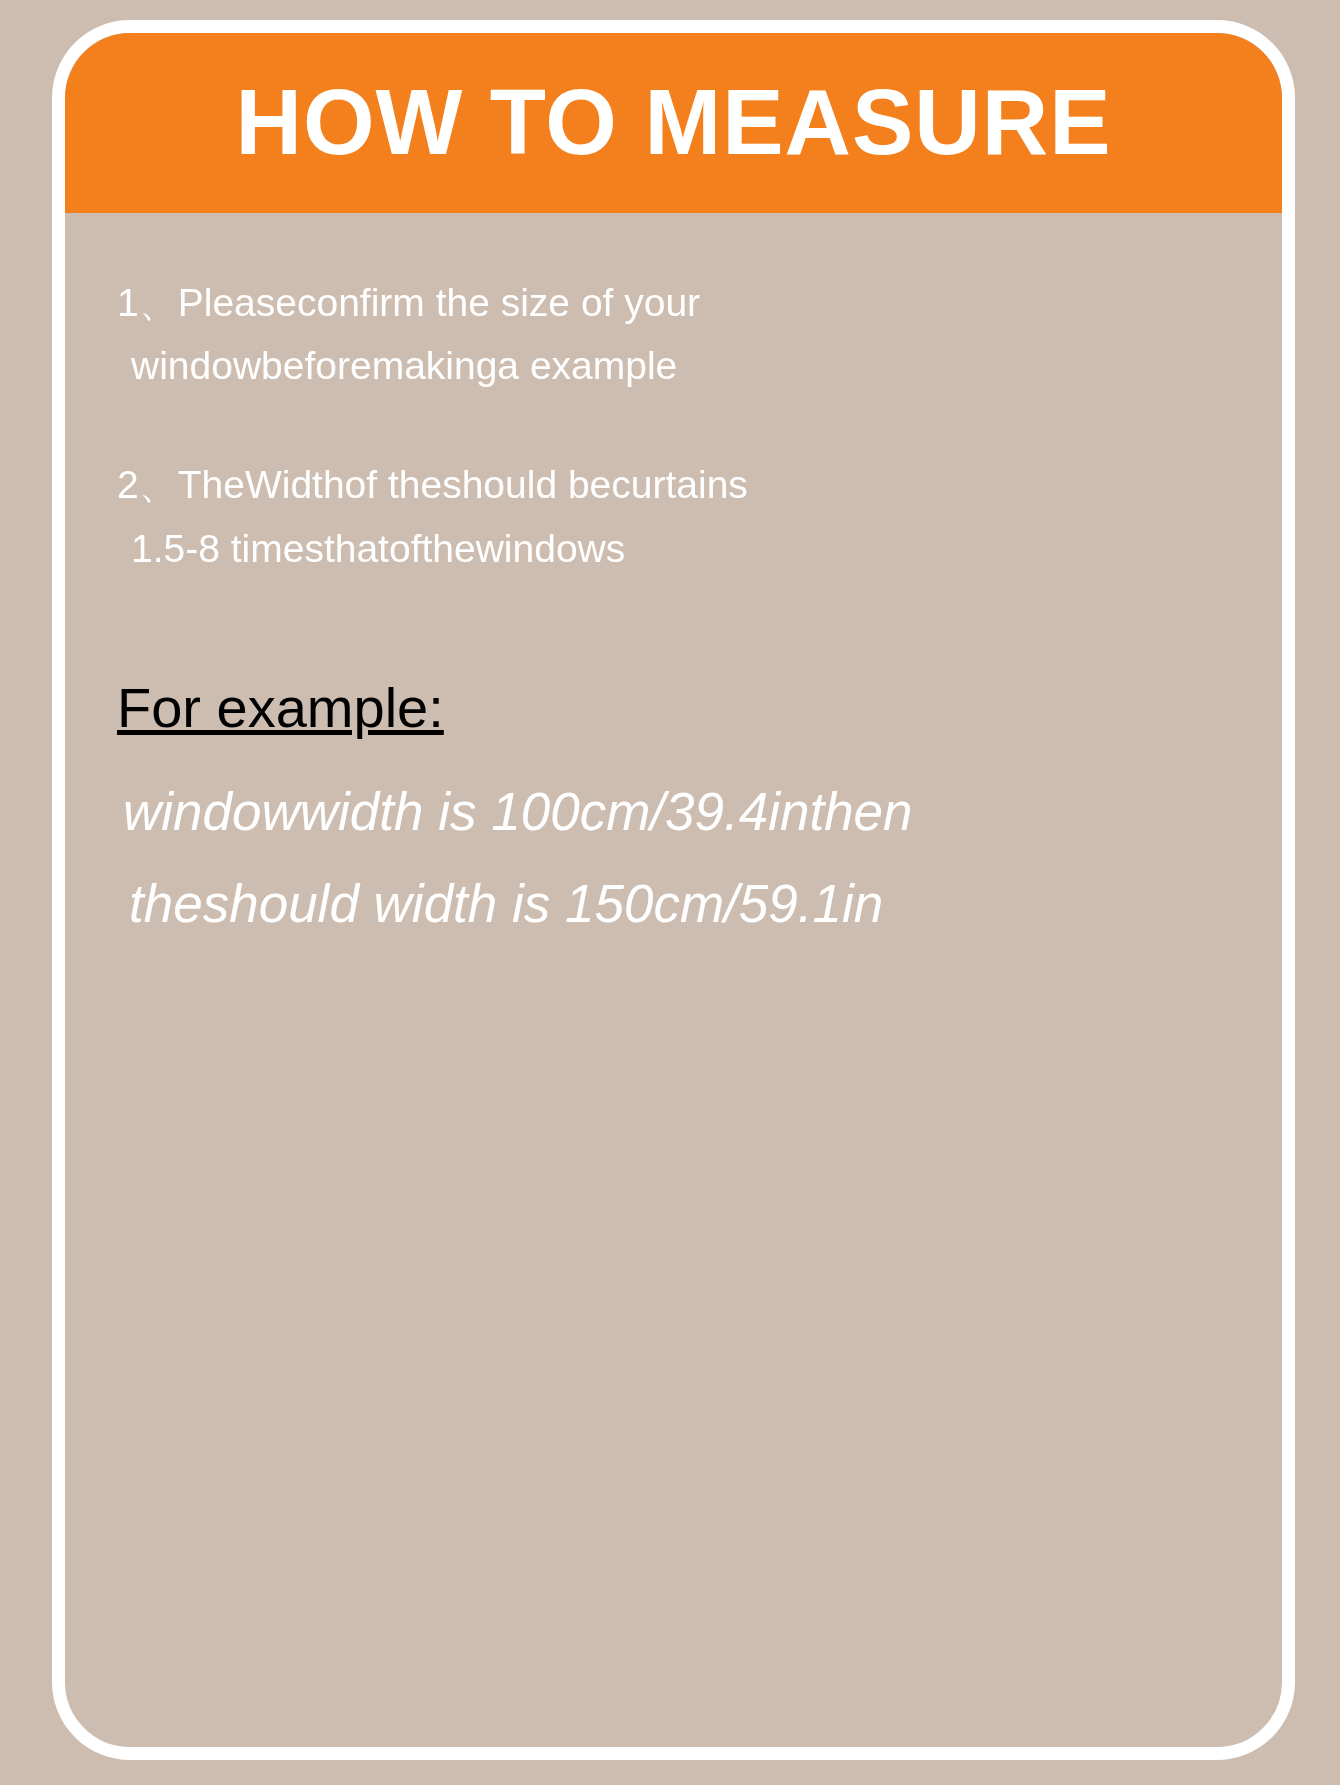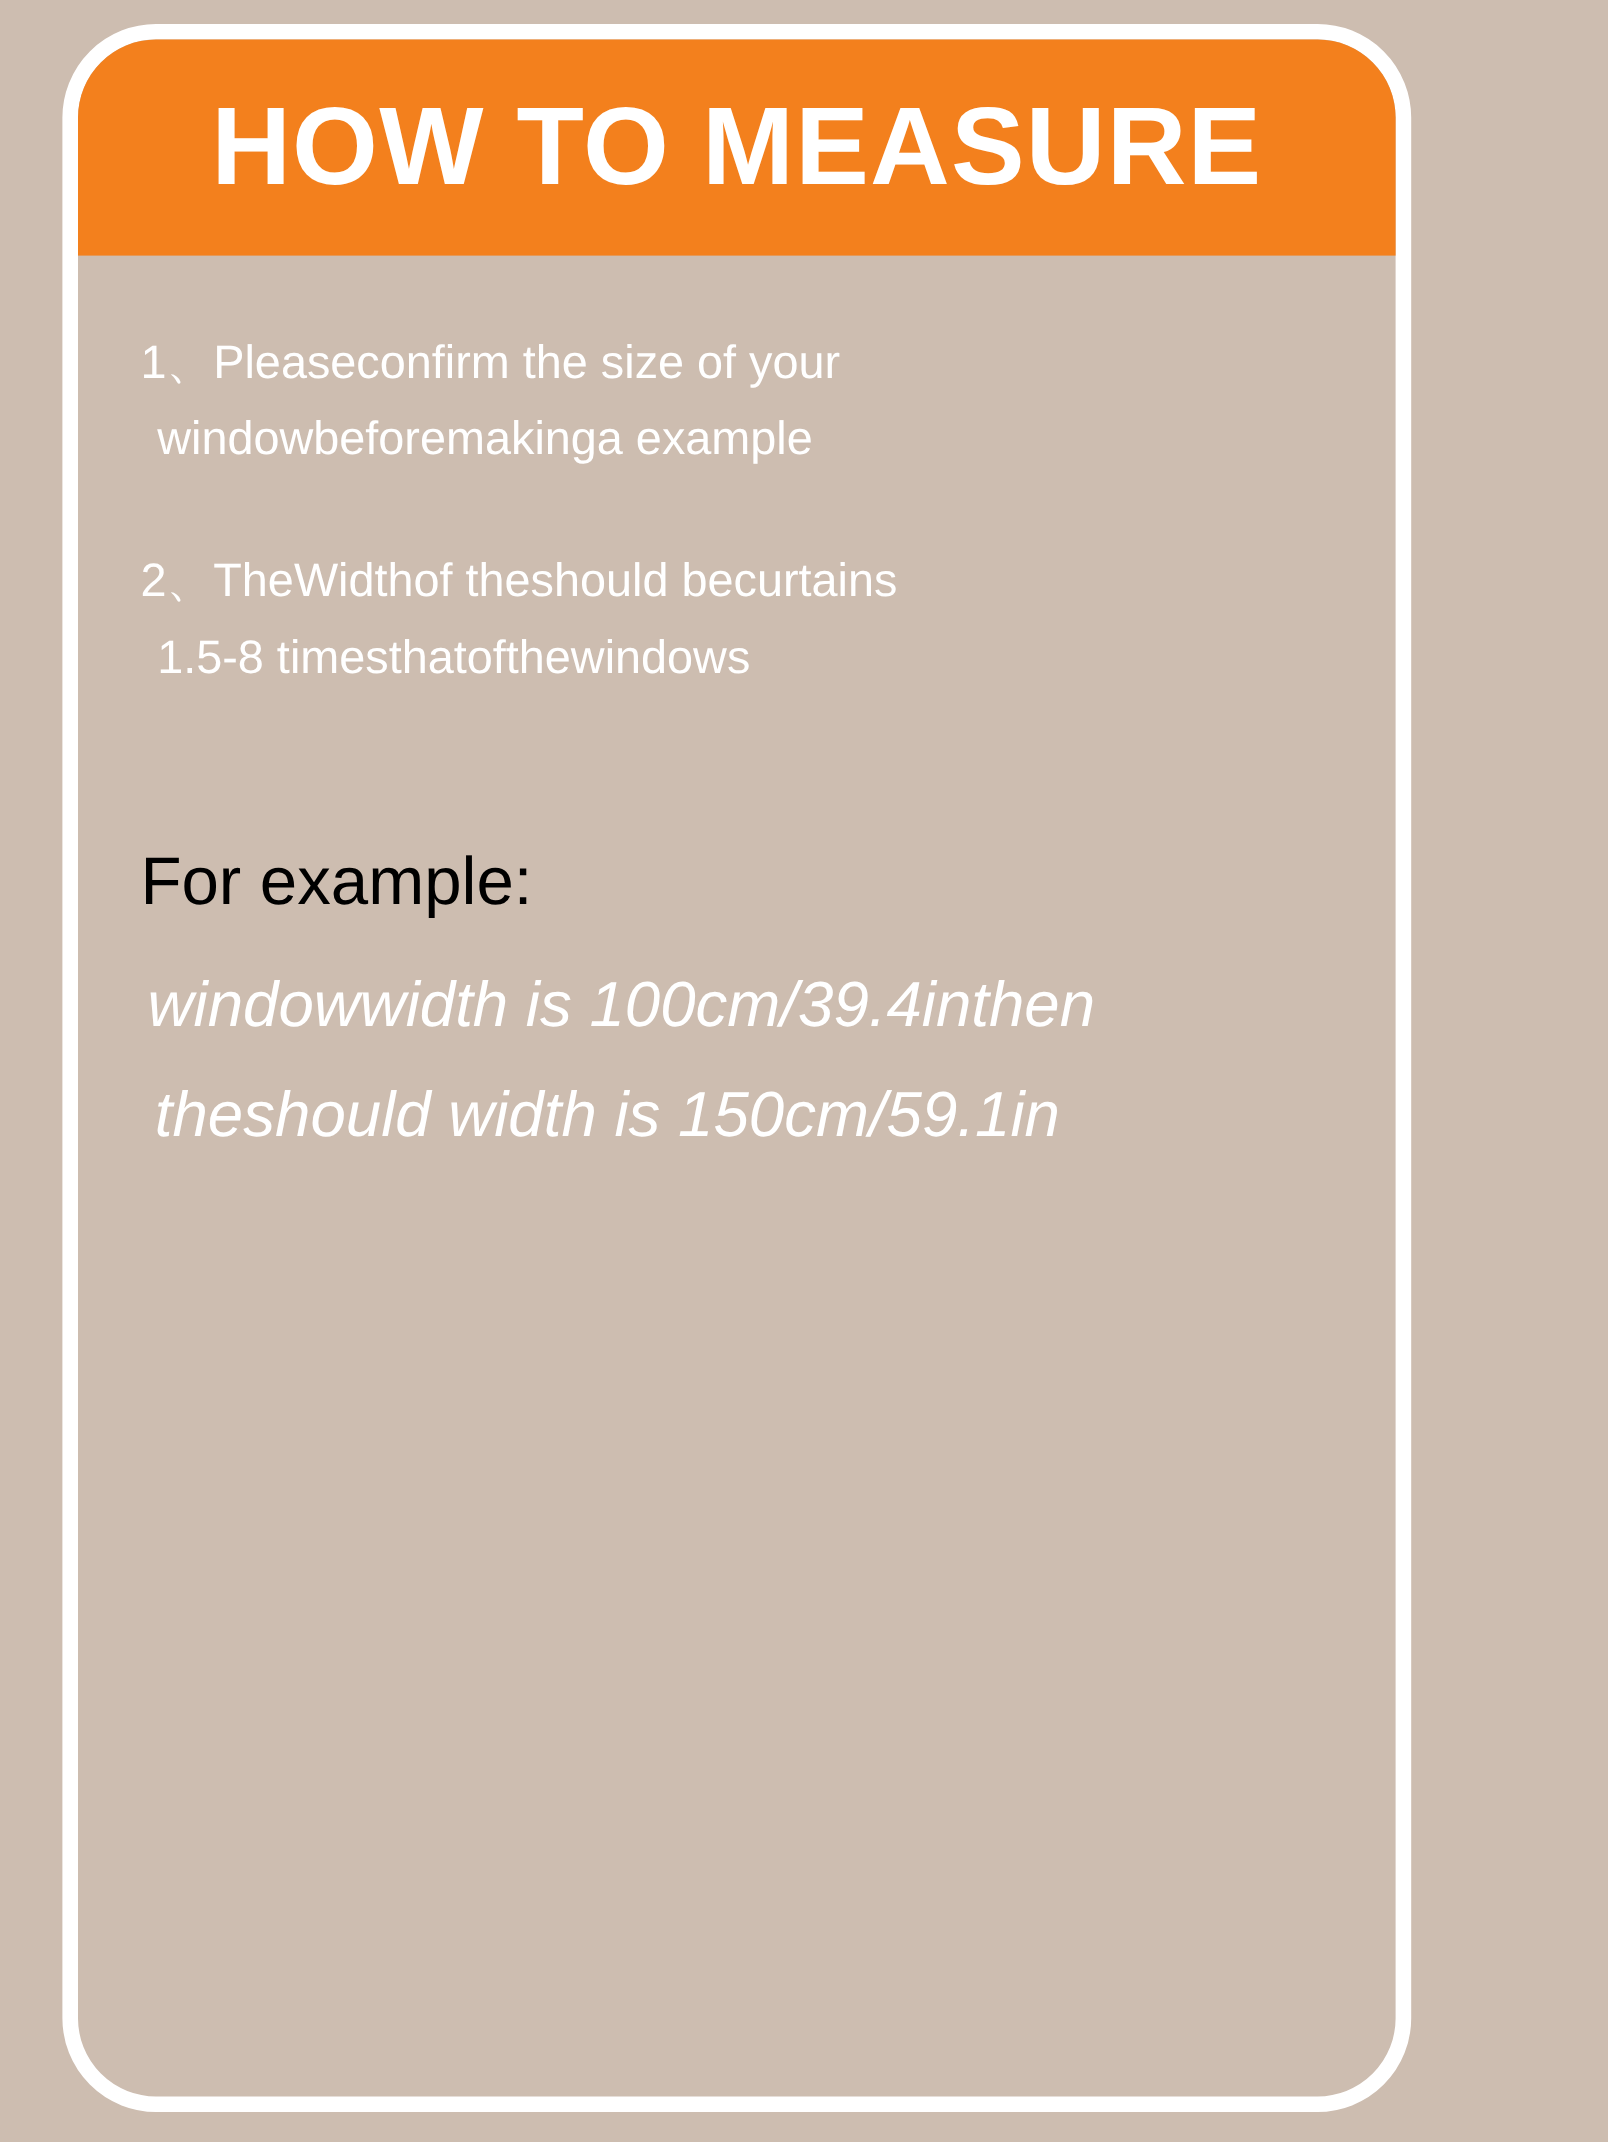--- a/index.html
+++ b/index.html
@@ -13,21 +13,21 @@
     font-family: "Liberation Sans", sans-serif;
     overflow: hidden;
     position: relative;
   }
 
   
   .card {
     position: absolute;
     left: 52px;
     top: 20px;
-    width: 1124px;
+    width: 1243px;
     height: 1740px;
     border: 13px solid #ffffff;
     border-radius: 78px;
     box-sizing: border-box;
     overflow: hidden;
     background: transparent;
   }
 
   
   .header-band {
@@ -76,22 +76,23 @@
   }
 
   .para-gap {
     height: 56px;
   }
 
   .example-heading {
     color: #000000;
     font-size: 56px;
     font-weight: 400;
-    margin-top: 118px;
+    margin-top: 92px;
     line-height: 1.3;
+    text-decoration: underline;
   }
 
   .example-body {
     color: #ffffff;
     font-size: 53px;
     line-height: 1.72;
     margin-top: 22px;
     font-style: italic;
   }
   .example-body .ln {

